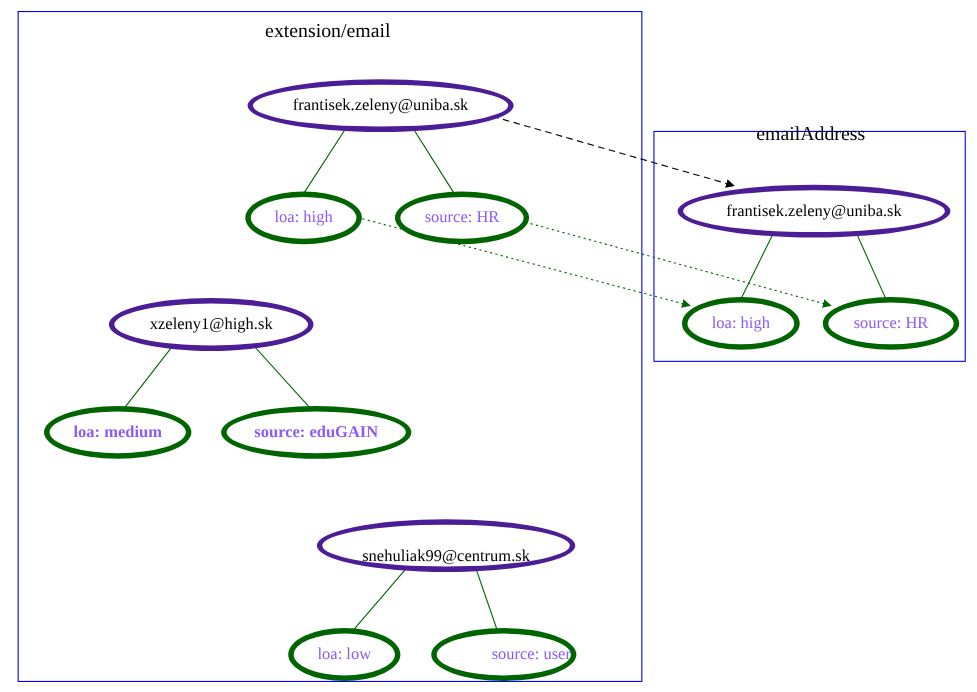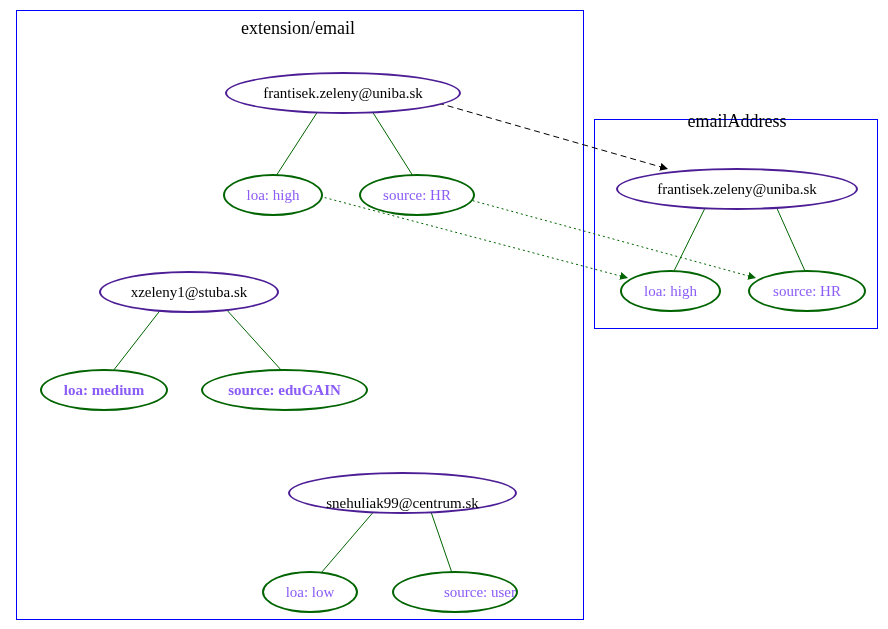--- a/index.html
+++ b/index.html
@@ -17,21 +17,21 @@
       background: transparent;
     }
     .cluster-label {
       position: absolute;
       color: #000000;
       font-size: 18px;
       text-align: center;
     }
     .node {
       position: absolute;
-      border: 2px solid #4c1d95;
+      border: 5px solid #4c1d95;
       border-radius: 50%;
       display: flex;
       align-items: center;
       justify-content: center;
       font-size: 15px;
       background: white;
     }
     .node.green {
       border-color: #006400;
       color: #8b5cf6;
@@ -105,21 +105,21 @@
   <span>frantisek.zeleny@uniba.sk</span>
 </div>
 <div class="node green" style="left:223px; top:174px; width:96px; height:38px;">
   <span>loa: high</span>
 </div>
 <div class="node green" style="left:359px; top:174px; width:112px; height:38px;">
   <span>source: HR</span>
 </div>
 
 <div class="node" style="left:99px; top:271px; width:176px; height:38px;">
-  <span>xzeleny1@stuba.sk</span>
+  <span>xzeleny1@high.sk</span>
 </div>
 <div class="node green" style="left:40px; top:369px; width:124px; height:38px;font-weight:bold;">
   <span>loa: medium</span>
 </div>
 <div class="node green" style="left:201px; top:369px; width:163px; height:38px;font-weight:bold;">
   <span>source: eduGAIN</span>
 </div>
 
 <div class="node" style="left:288px; top:472px; width:225px; height:38px;align-items:flex-end;">
   <span>snehuliak99@centrum.sk</span>

